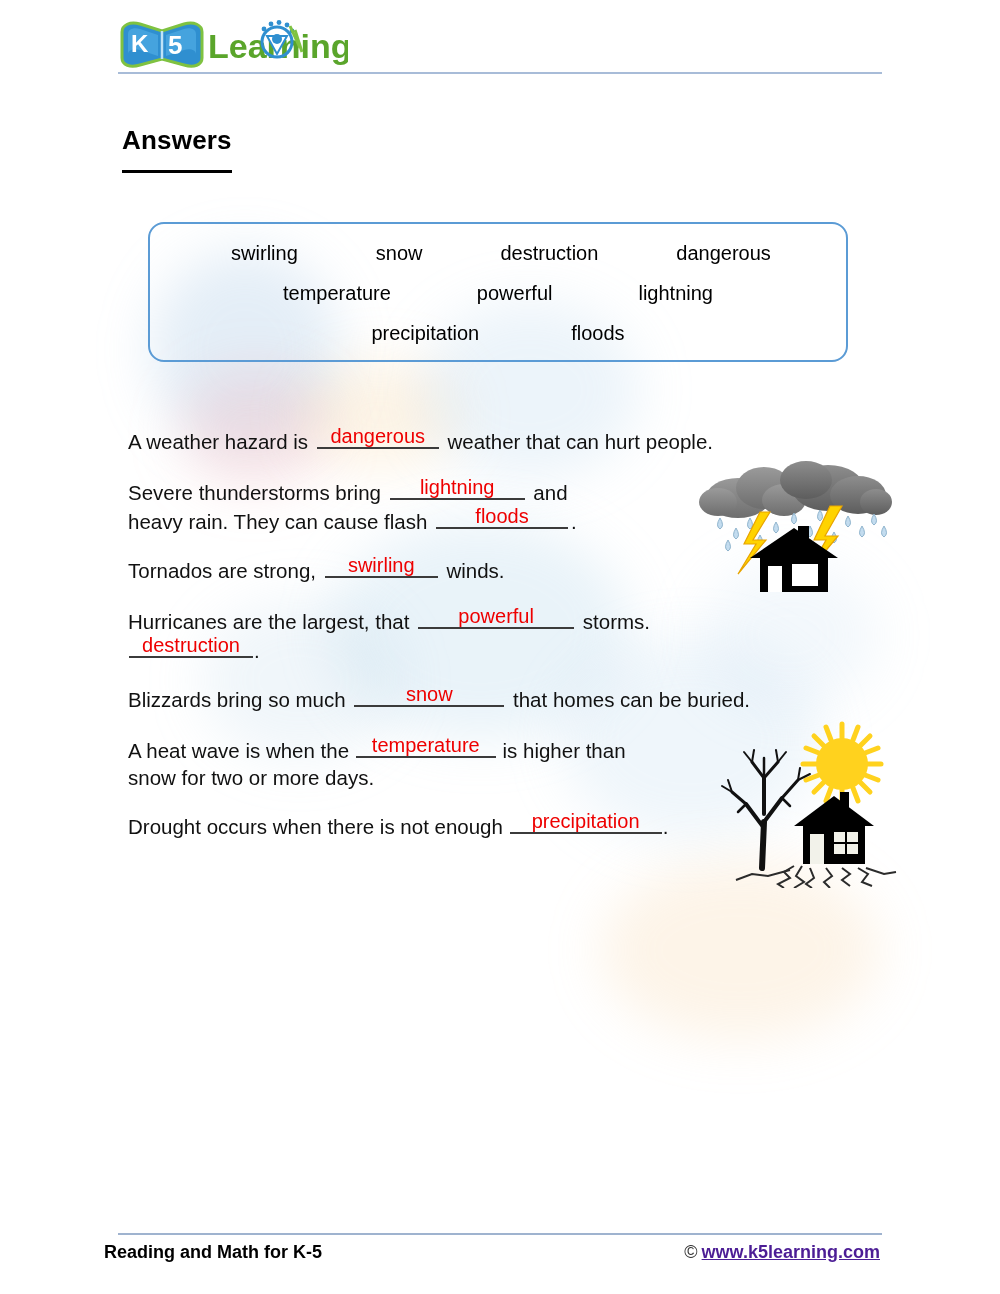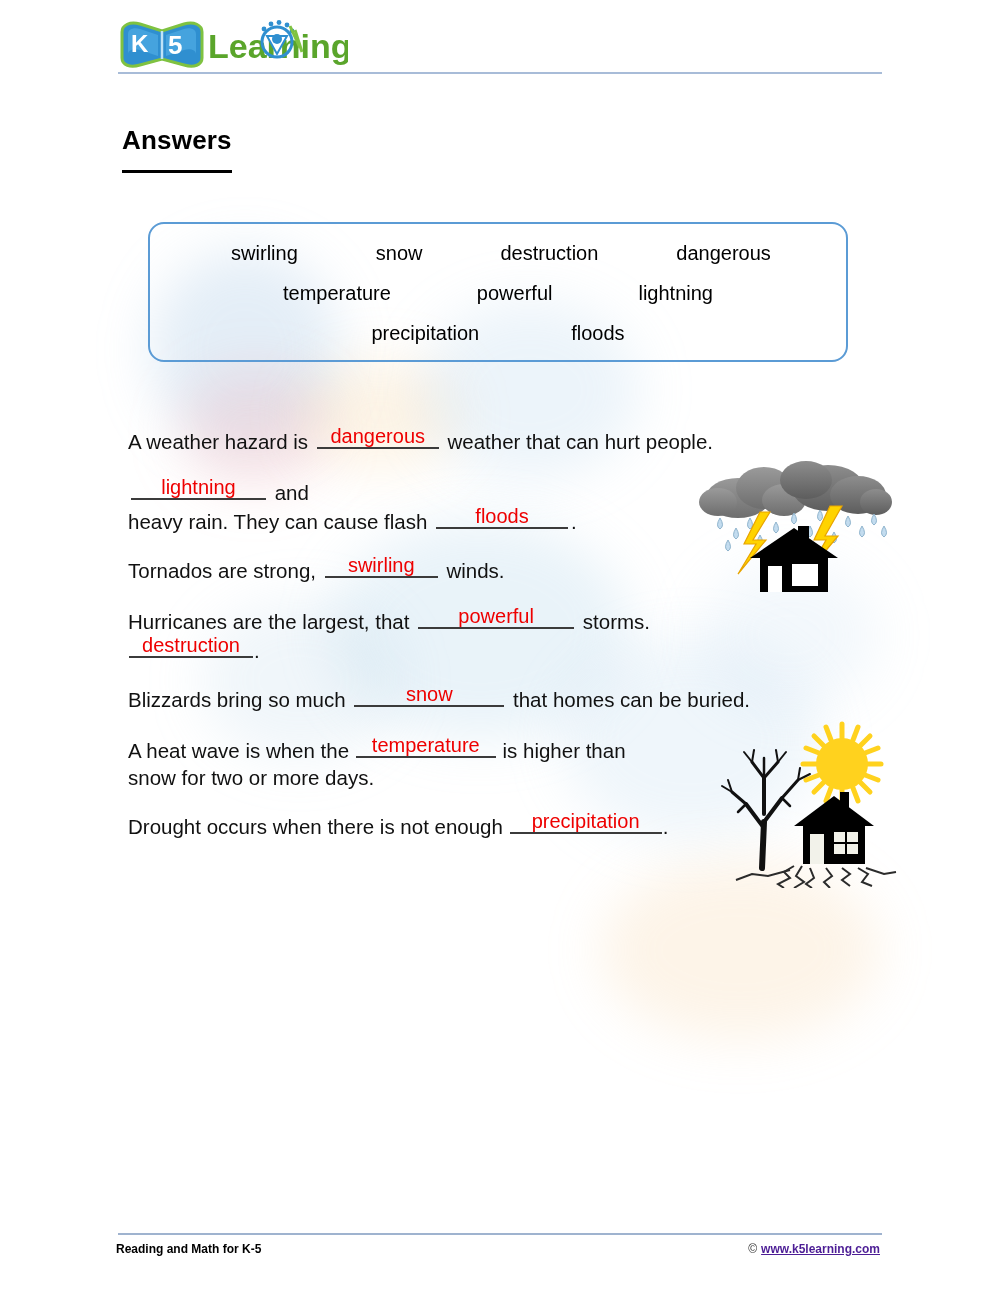--- a/index.html
+++ b/index.html
@@ -151,27 +151,27 @@
   .footer-rule {
     position: absolute;
     left: 118px;
     right: 118px;
     top: 1233px;
     height: 2px;
     background: #9fb3cf;
   }
   .footer {
     position: absolute;
-    left: 116px;
+    left: 104px;
     right: 120px;
     top: 1242px;
     display: flex;
     justify-content: space-between;
     align-items: center;
-    font-size: 12px;
+    font-size: 18px;
     font-weight: bold;
   }
   .footer .left { color: #000; }
   .footer .right {
     color: #1f4e9c;
     display: flex;
     align-items: center;
     gap: 4px;
   }
   .footer .right .url {
@@ -249,21 +249,21 @@
     </div>
   </div>
 
   <div class="body-text">
 
     <div class="sent">
       <span>A weather hazard is </span><span class="blank" style="width:122px;"><span class="ans">dangerous</span></span><span> weather that can hurt people.</span>
     </div>
 
     <div class="sent" style="margin-bottom:20px;">
-      <span class="blank" style="width:135px;"><span class="ans">lightning</span></span><span> and</span>
+      <span>Severe thunderstorms bring </span><span class="blank" style="width:135px;"><span class="ans">lightning</span></span><span> and</span>
       <span class="ln2">
         <span>heavy rain. They can cause flash </span><span class="blank" style="width:132px;"><span class="ans">floods</span></span><span>.</span>
       </span>
     </div>
 
     <div class="sent">
       <span>Tornados are strong, </span><span class="blank" style="width:113px;"><span class="ans">swirling</span></span><span> winds.</span>
     </div>
 
     <div class="sent" style="margin-bottom:20px;">

